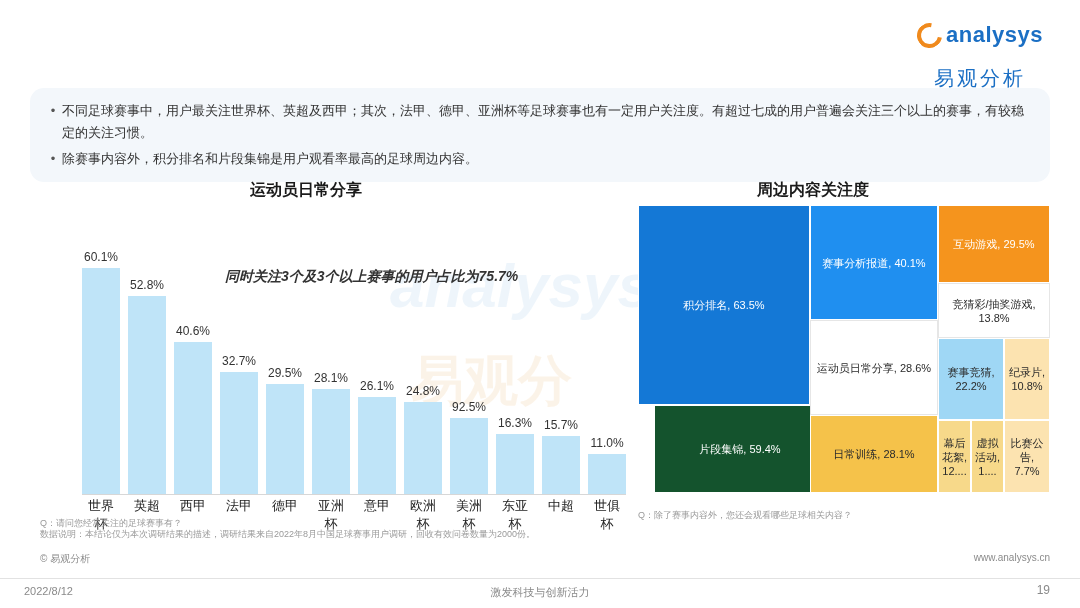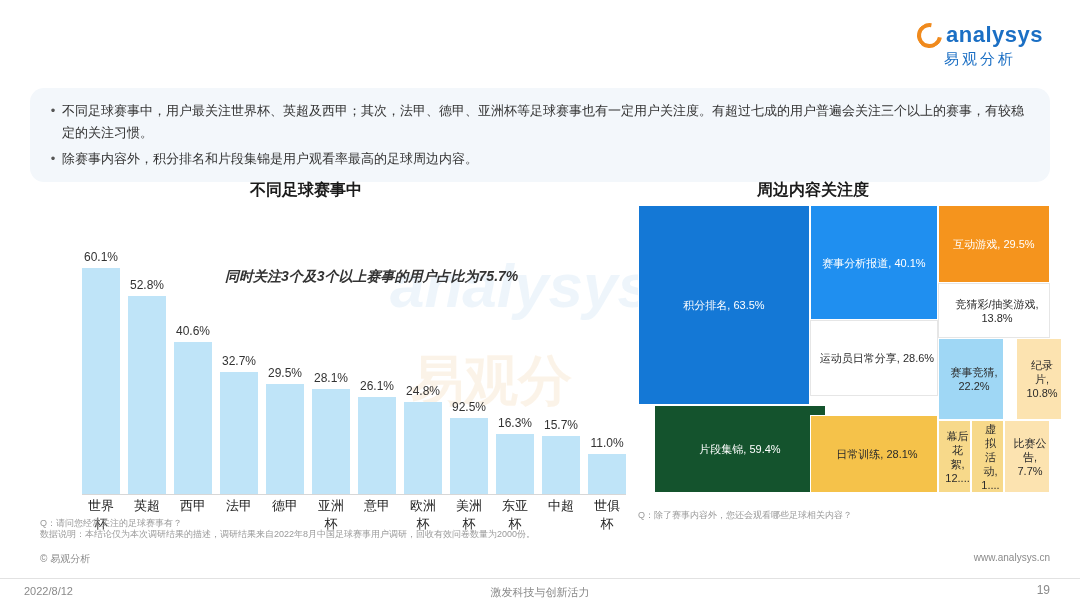--- a/index.html
+++ b/index.html
@@ -28,21 +28,21 @@
   }
   .logo-main{
     font-size:22px;color:#1b6fc4;font-weight:600;letter-spacing:0.5px;
     display:flex;align-items:center;justify-content:center;gap:2px;
   }
   .logo-mark{
     display:inline-block;width:17px;height:17px;border-radius:50%;
     border:4px solid #f08a1d;border-right-color:transparent;transform:rotate(-35deg);
     margin-right:2px;
   }
-  .logo-sub{font-size:15px;color:#1b6fc4;letter-spacing:3px;margin-top:2px;}
+  .logo-sub{font-size:20px;color:#1b6fc4;letter-spacing:3px;margin-top:17px;}
 
   
   .bullets{
     position:absolute;left:30px;top:88px;width:1020px;
     background:#f3f7fb;border-radius:14px;padding:12px 18px 12px 14px;
     box-sizing:border-box;
   }
   .bullet{
     display:flex;font-size:13px;line-height:22px;color:#333;margin-bottom:4px;
   }
@@ -102,21 +102,21 @@
   
   .tree{
     position:absolute;left:638px;top:205px;width:412px;height:288px;
   }
   .cell{
     position:absolute;box-sizing:border-box;border:1px solid #ffffff;
     display:flex;align-items:center;justify-content:center;text-align:center;
     font-size:11px;line-height:14px;color:#ffffff;overflow:hidden;padding:2px;
   }
   .cell.dark{color:#ffffff;}
-  .cell.black{color:#2b2b2b;padding-left:8px;}
+  .cell.black{color:#2b2b2b;}
 
   
   .q-left{position:absolute;left:40px;top:509px;font-size:9px;color:#9a9a9a;margin-top:8px;}
   .note-left{position:absolute;left:40px;top:528px;font-size:9px;color:#9a9a9a;}
   .q-right{position:absolute;left:638px;top:509px;font-size:9px;color:#9a9a9a;}
   .copyright{position:absolute;left:40px;top:552px;font-size:10px;color:#8a8a8a;}
   .siteurl{position:absolute;right:30px;top:552px;font-size:10px;color:#8a8a8a;}
 
   
   .footer-line{
@@ -144,21 +144,21 @@
     <div class="bullet">
       <span class="dot">•</span>
       <span class="txt">不同足球赛事中，用户最关注世界杯、英超及西甲；其次，法甲、德甲、亚洲杯等足球赛事也有一定用户关注度。有超过七成的用户普遍会关注三个以上的赛事，有较稳定的关注习惯。</span>
     </div>
     <div class="bullet">
       <span class="dot">•</span>
       <span class="txt">除赛事内容外，积分排名和片段集锦是用户观看率最高的足球周边内容。</span>
     </div>
   </div>
 
-  <div class="sec-title" id="bar-title">不同足球赛事中</div>
+  <div class="sec-title" id="bar-title">运动员日常分享</div>
   <div class="sec-title" id="tree-title">周边内容关注度</div>
 
   <div class="watermark">
     <div class="wm-text1">analysys</div>
     <div class="wm-text2">易观分</div>
   </div>
 
   <div class="note">同时关注3个及3个以上赛事的用户占比为75.7%</div>
 
   <div class="bar-chart">
@@ -226,28 +226,28 @@
         <div class="bar-lab">东亚杯</div>
         <div class="bar-lab">中超</div>
         <div class="bar-lab">世俱杯</div>
       </div>
   </div>
 
   <div class="tree" id="tree">
       <div class="cell dark" style="left: 0px; top: 0px; width: 172px; height: 200px; background: rgb(20, 120, 214);">积分排名, 63.5%</div>
       <div class="cell dark" style="left: 16px; top: 200px; width: 172px; height: 88px; background: #14532d;">片段集锦, 59.4%</div>
       <div class="cell dark" style="left: 172px; top: 0px; width: 128px; height: 115px; background: rgb(31, 143, 240);">赛事分析报道, 40.1%</div>
-      <div class="cell black" style="left: 172px; top: 115px; width: 128px; height: 76px; background: rgb(255, 255, 255); border: 1px solid rgb(230, 230, 230);">运动员日常分享, 28.6%</div>
+      <div class="cell black" style="left: 172px; top: 115px; width: 128px; height: 95px; background: rgb(255, 255, 255); border: 1px solid rgb(230, 230, 230);">运动员日常分享, 28.6%</div>
       <div class="cell black" style="left: 172px; top: 210px; width: 128px; height: 78px; background: rgb(245, 194, 74);">日常训练, 28.1%</div>
       <div class="cell dark" style="left: 300px; top: 0px; width: 112px; height: 78px; background: rgb(245, 148, 29);">互动游戏, 29.5%</div>
       <div class="cell black" style="left: 300px; top: 133px; width: 66px; height: 82px; background: rgb(159, 215, 245);">赛事竞猜, 22.2%</div>
       <div class="cell black" style="left: 300px; top: 78px; width: 112px; height: 55px; background: rgb(255, 255, 255); border: 1px solid rgb(230, 230, 230);">竞猜彩/抽奖游戏, 13.8%</div>
       <div class="cell black" style="left: 300px; top: 215px; width: 33px; height: 73px; background: rgb(247, 217, 138);">幕后花絮, 12....</div>
       <div class="cell black" style="left: 333px; top: 215px; width: 33px; height: 73px; background: rgb(247, 217, 138);">虚拟活动, 1....</div>
-      <div class="cell black" style="left: 366px; top: 133px; width: 46px; height: 82px; background: rgb(252, 227, 176); margin-left: 12px;">纪录片, 10.8%</div>
+      <div class="cell black" style="left: 366px; top: 133px; width: 46px; height: 82px; background: rgb(252, 227, 176);">纪录片, 10.8%</div>
       <div class="cell black" style="left: 366px; top: 215px; width: 46px; height: 73px; background: rgb(252, 227, 176);">比赛公告, 7.7%</div>
     </div>
 
   <div class="q-left">Q：请问您经常关注的足球赛事有？</div>
   <div class="note-left">数据说明：本结论仅为本次调研结果的描述，调研结果来自2022年8月中国足球赛事用户调研，回收有效问卷数量为2000份。</div>
   <div class="q-right">Q：除了赛事内容外，您还会观看哪些足球相关内容？</div>
   <div class="copyright">© 易观分析</div>
   <div class="siteurl">www.analysys.cn</div>
 
   <div class="footer-line"></div>

